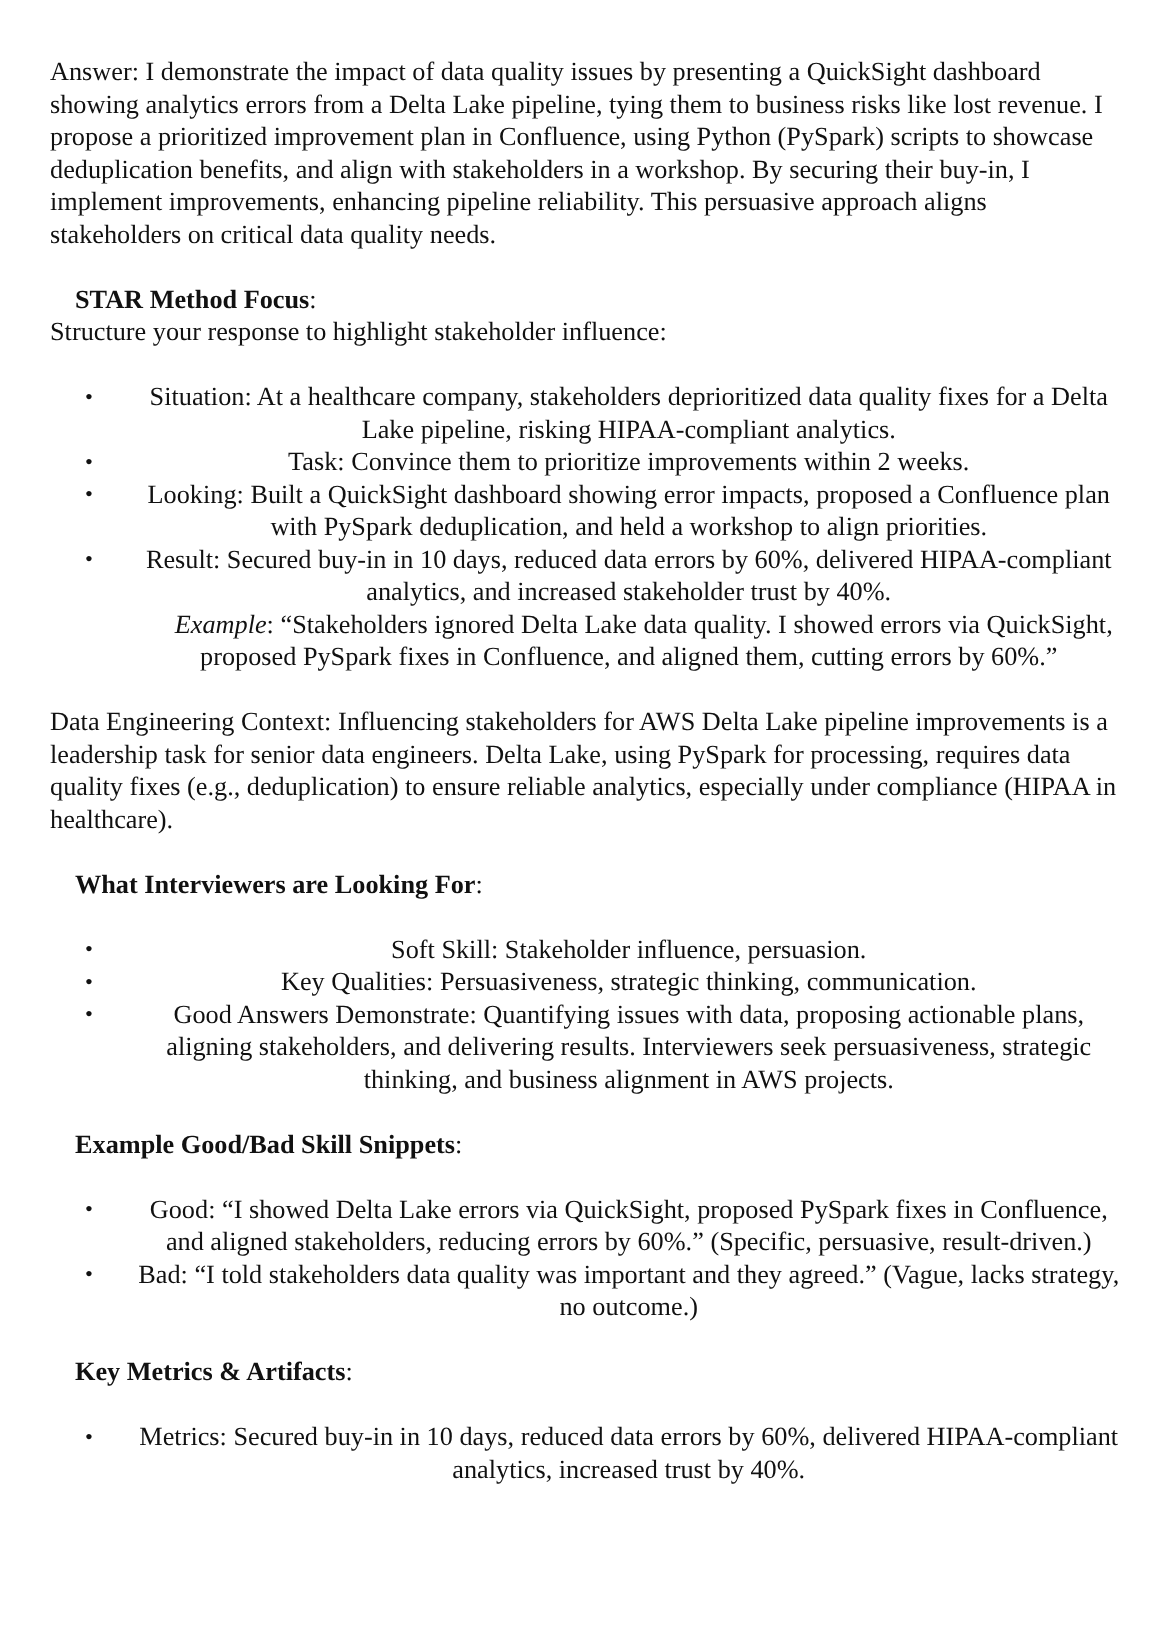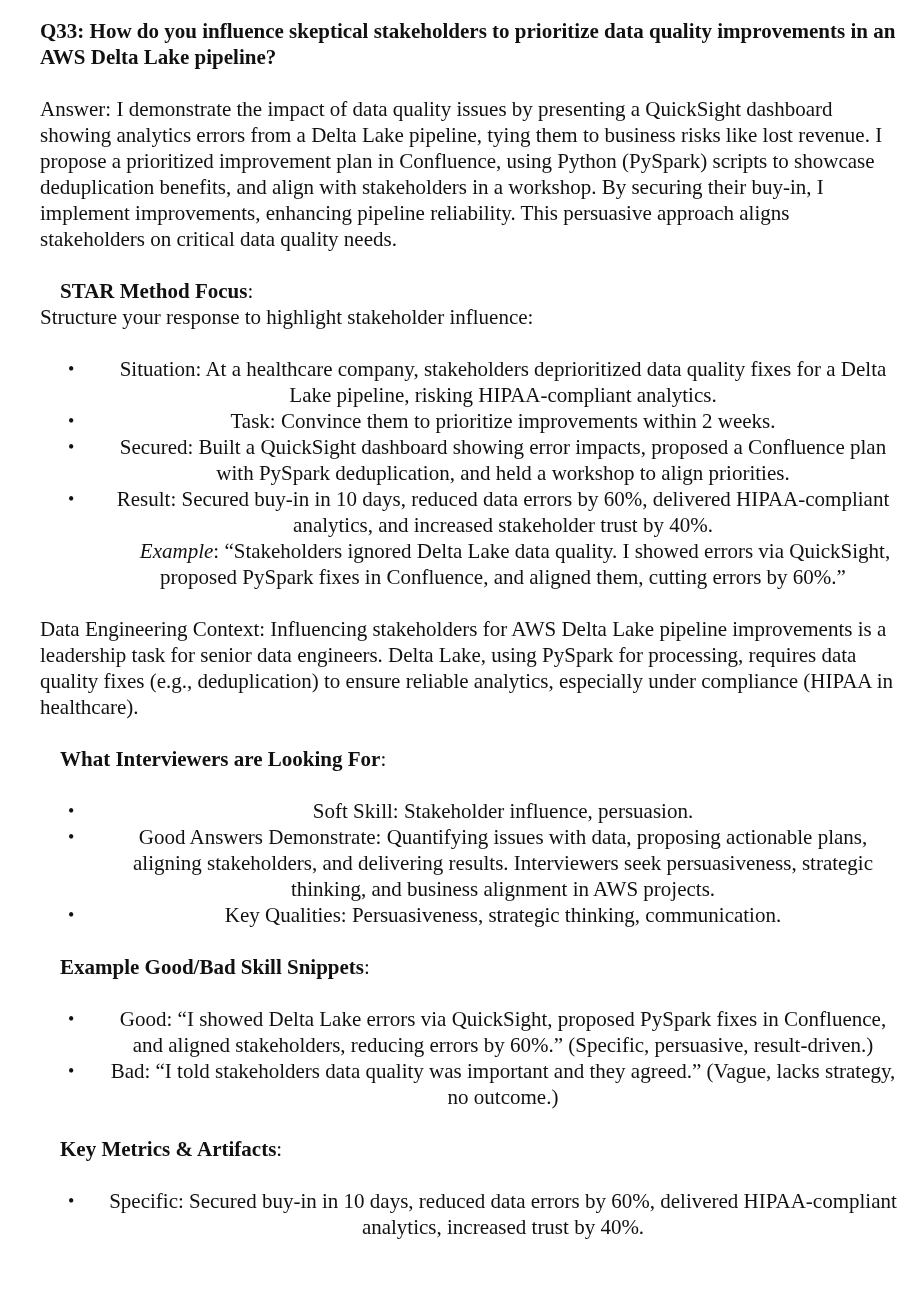--- a/index.html
+++ b/index.html
@@ -49,70 +49,69 @@
       font-size: 18px;
     }
     b { font-weight: normal; }
     i { font-style: italic; margin-left: 24px; }
   </style>
 </head>
 <body>
 
 <div class="page">
 
-  <p class="question">Q33: How do you influence skeptical stakeholders to prioritize data quality improvements in an AWS Delta Lake pipeline?</p>
 
   <div class="gap-lg"></div>
 
   <p><b>Answer</b><span>: I demonstrate the impact of data quality issues by presenting a QuickSight dashboard showing analytics errors from a Delta Lake pipeline, tying them to business risks like lost revenue. I propose a prioritized improvement plan in Confluence, using Python (PySpark) scripts to showcase deduplication benefits, and align with stakeholders in a workshop. By securing their buy-in, I implement improvements, enhancing pipeline reliability. This persuasive approach aligns stakeholders on critical data quality needs.</span></p>
 
   <div class="gap-lg"></div>
 
   <p class="section-head"><b>STAR Method Focus</b><span>:</span></p>
   <p>Structure your response to highlight stakeholder influence:</p>
 
   <div class="gap-lg"></div>
 
   <ul>
     <li><b>Situation</b><span>: At a healthcare company, stakeholders deprioritized data quality fixes for a Delta Lake pipeline, risking HIPAA-compliant analytics.</span></li>
     <li><b>Task</b><span>: Convince them to prioritize improvements within 2 weeks.</span></li>
-    <li><b>Secured</b><span>: Built a QuickSight dashboard showing error impacts, proposed a Confluence plan with PySpark deduplication, and held a workshop to align priorities.</span></li>
+    <li><b>Looking</b><span>: Built a QuickSight dashboard showing error impacts, proposed a Confluence plan with PySpark deduplication, and held a workshop to align priorities.</span></li>
     <li><b>Result</b><span>: Secured buy-in in 10 days, reduced data errors by 60%, delivered HIPAA-compliant analytics, and increased stakeholder trust by 40%.</span><br><i>Example</i><span>: “Stakeholders ignored Delta Lake data quality. I showed errors via QuickSight, proposed PySpark fixes in Confluence, and aligned them, cutting errors by 60%.”</span></li>
   </ul>
 
   <div class="gap-lg"></div>
 
   <p><b>Data Engineering Context</b><span>: Influencing stakeholders for AWS Delta Lake pipeline improvements is a leadership task for senior data engineers. Delta Lake, using PySpark for processing, requires data quality fixes (e.g., deduplication) to ensure reliable analytics, especially under compliance (HIPAA in healthcare).</span></p>
 
   <div class="gap-lg"></div>
 
   <p class="section-head"><b>What Interviewers are Looking For</b><span>:</span></p>
 
   <div class="gap-lg"></div>
 
   <ul>
     <li><b>Soft Skill</b><span>: Stakeholder influence, persuasion.</span></li>
+    <li><b>Key Qualities</b><span>: Persuasiveness, strategic thinking, communication.</span></li>
     <li><b>Good Answers Demonstrate</b><span>: Quantifying issues with data, proposing actionable plans, aligning stakeholders, and delivering results. Interviewers seek persuasiveness, strategic thinking, and business alignment in AWS projects.</span></li>
-    <li><b>Key Qualities</b><span>: Persuasiveness, strategic thinking, communication.</span></li>
   </ul>
 
   <div class="gap-lg"></div>
 
   <p class="section-head"><b>Example Good/Bad Skill Snippets</b><span>:</span></p>
 
   <div class="gap-lg"></div>
 
   <ul>
     <li><b>Good</b><span>: “I showed Delta Lake errors via QuickSight, proposed PySpark fixes in Confluence, and aligned stakeholders, reducing errors by 60%.” (Specific, persuasive, result-driven.)</span></li>
     <li><b>Bad</b><span>: “I told stakeholders data quality was important and they agreed.” (Vague, lacks strategy, no outcome.)</span></li>
   </ul>
 
   <div class="gap-lg"></div>
 
   <p class="section-head"><b>Key Metrics &amp; Artifacts</b><span>:</span></p>
 
   <div class="gap-lg"></div>
 
   <ul>
-    <li><b>Specific</b><span>: Secured buy-in in 10 days, reduced data errors by 60%, delivered HIPAA-compliant analytics, increased trust by 40%.</span></li>
+    <li><b>Metrics</b><span>: Secured buy-in in 10 days, reduced data errors by 60%, delivered HIPAA-compliant analytics, increased trust by 40%.</span></li>
   </ul>
 
 </div>
 
 </body></html>

